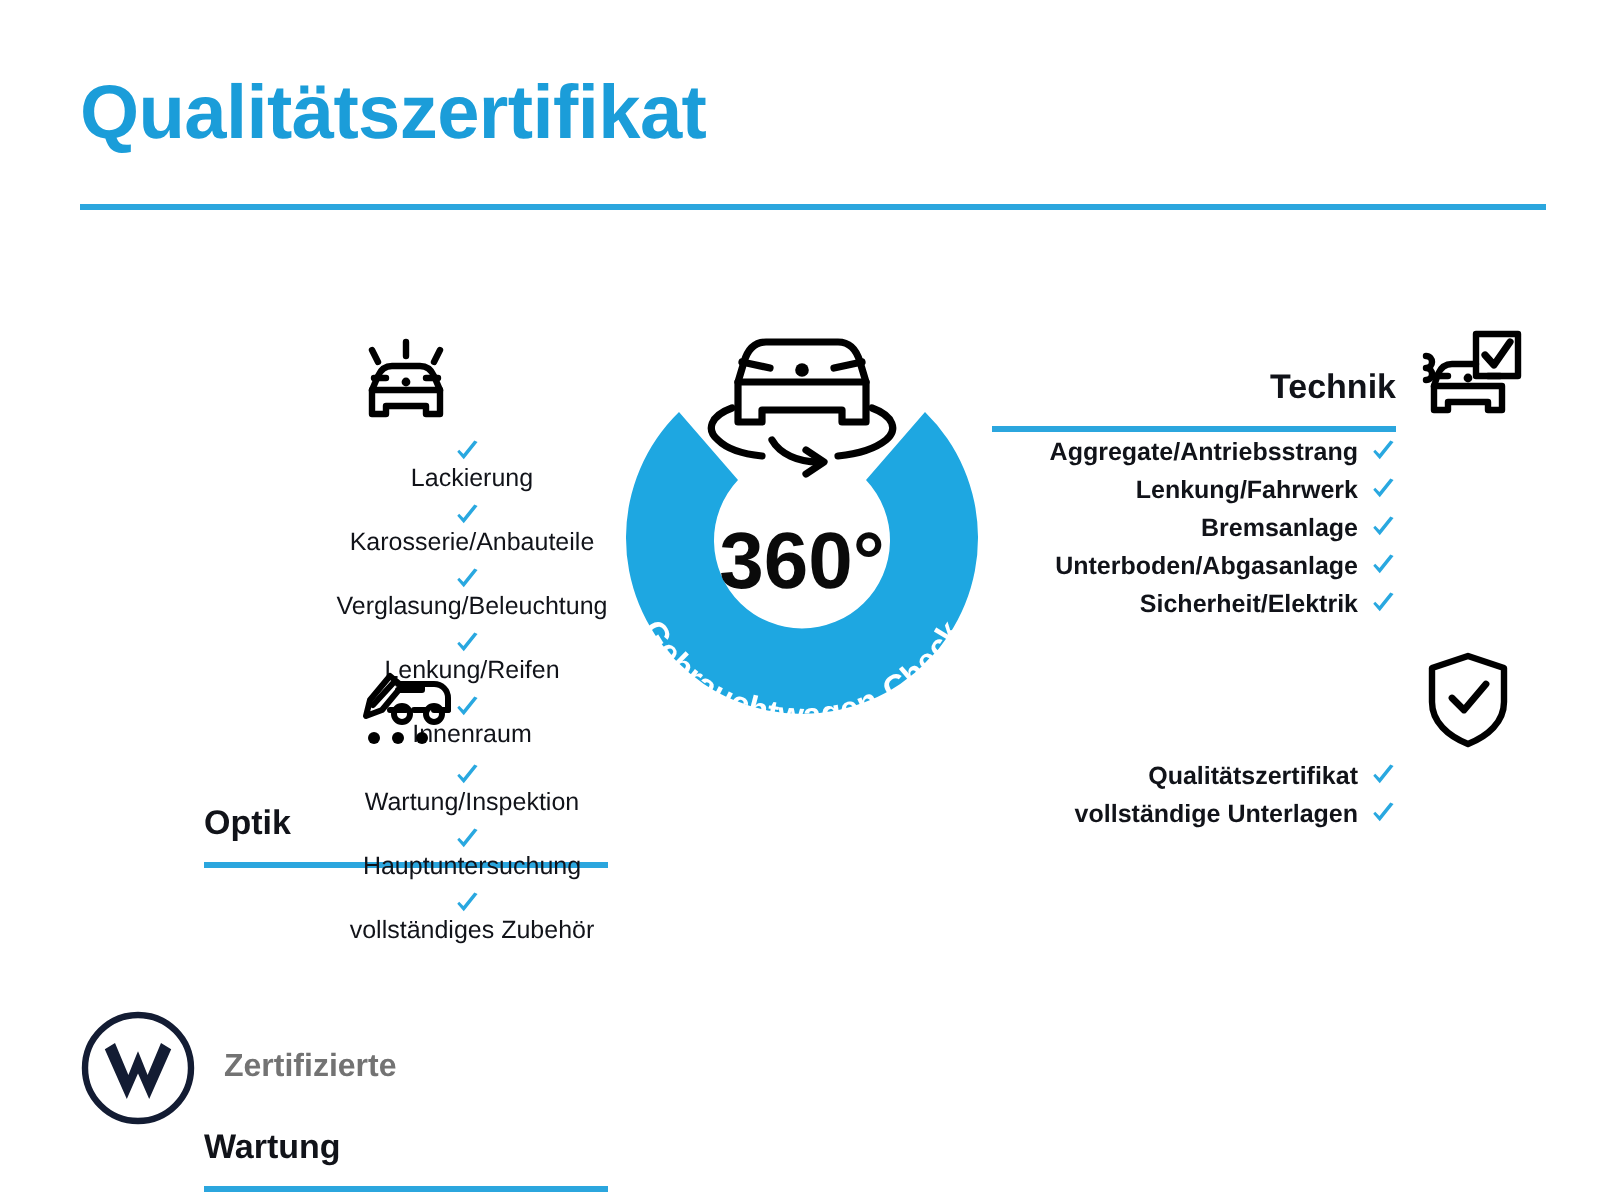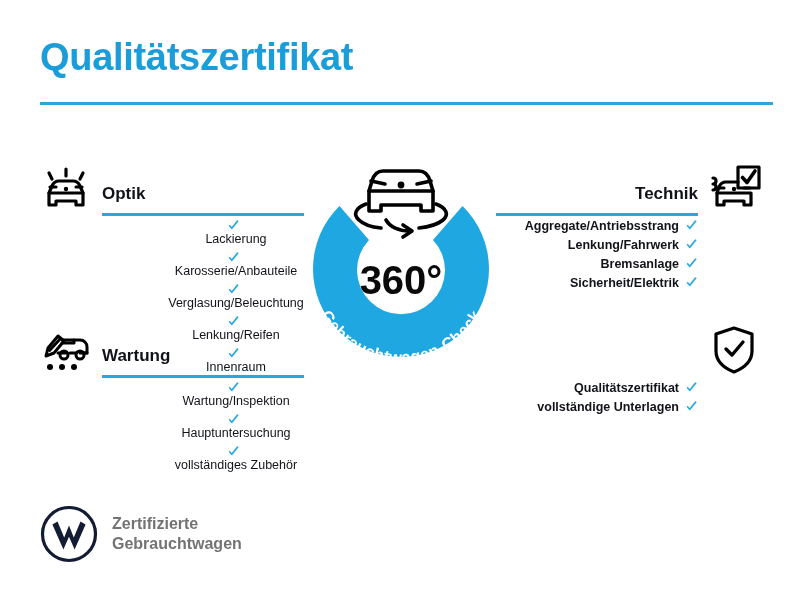--- a/index.html
+++ b/index.html
@@ -46,21 +46,21 @@
   .q-left  { left: 36px; }
   .q-right { left: 490px; }
   .q-top    { top: 160px; }
   .q-bottom { top: 322px; }
 
   .q-headrow {
     display: flex;
     align-items: center;
     height: 56px;
   }
-  .q-left .q-headrow  { flex-direction: row; }
+  .q-left .q-headrow  { flex-direction: column; }
   .q-right .q-headrow { flex-direction: row-reverse; }
 
   .q-icon {
     width: 60px;
     height: 56px;
     flex: 0 0 60px;
     display: flex;
     align-items: center;
     justify-content: center;
   }
@@ -288,20 +288,26 @@
       <li class="q-item">
         <span class="check"><svg width="13" height="13" viewBox="0 0 16 16">
               <path d="M2 8.5 L6 13 L14.5 2.5 L12.5 1.5 L5.8 9.8 L3.2 7.2 Z" fill="#29a8e0"></path>
             </svg></span>
         <span>Bremsanlage</span>
       </li>
       <li class="q-item">
         <span class="check"><svg width="13" height="13" viewBox="0 0 16 16">
               <path d="M2 8.5 L6 13 L14.5 2.5 L12.5 1.5 L5.8 9.8 L3.2 7.2 Z" fill="#29a8e0"></path>
             </svg></span>
+        <span>Unterboden/Abgasanlage</span>
+      </li>
+      <li class="q-item">
+        <span class="check"><svg width="13" height="13" viewBox="0 0 16 16">
+              <path d="M2 8.5 L6 13 L14.5 2.5 L12.5 1.5 L5.8 9.8 L3.2 7.2 Z" fill="#29a8e0"></path>
+            </svg></span>
         <span>Sicherheit/Elektrik</span>
       </li>
     </ul>
   </div>
 
   <div class="quadrant q-right q-bottom">
     <div class="q-headrow">
       <div class="q-icon">
         <svg width="46" height="50" viewBox="0 0 46 50" fill="none" stroke="#000" stroke-width="3.2" stroke-linecap="round" stroke-linejoin="round">
           <path d="M23 3 L41 9 L41 26 C41 36 33 43 23 47 C13 43 5 36 5 26 L5 9 Z"></path>
@@ -355,17 +361,16 @@
   <div id="footer-logo">
     <div id="vw-mark">
       <svg width="58" height="58" viewBox="0 0 58 58" fill="none">
         <circle cx="29" cy="29" r="26.5" stroke="#131c33" stroke-width="3.2" fill="#fff"></circle>
         <path d="M17.5 16.5 L24.2 32.5 L28.1 22.8 L29 20.6 L29.9 22.8 L33.8 32.5 L40.5 16.5
                  L45.6 19.6 L34.6 44.5 L29.9 33.8 L29 31.7 L28.1 33.8 L23.4 44.5 L12.4 19.6 Z" fill="#131c33"></path>
       </svg>
     </div>
     <div id="footer-text">
       <div>Zertifizierte</div>
-      <div>Gebrauchtwagen</div>
     </div>
   </div>
 
 </div>
 
 </body></html>

